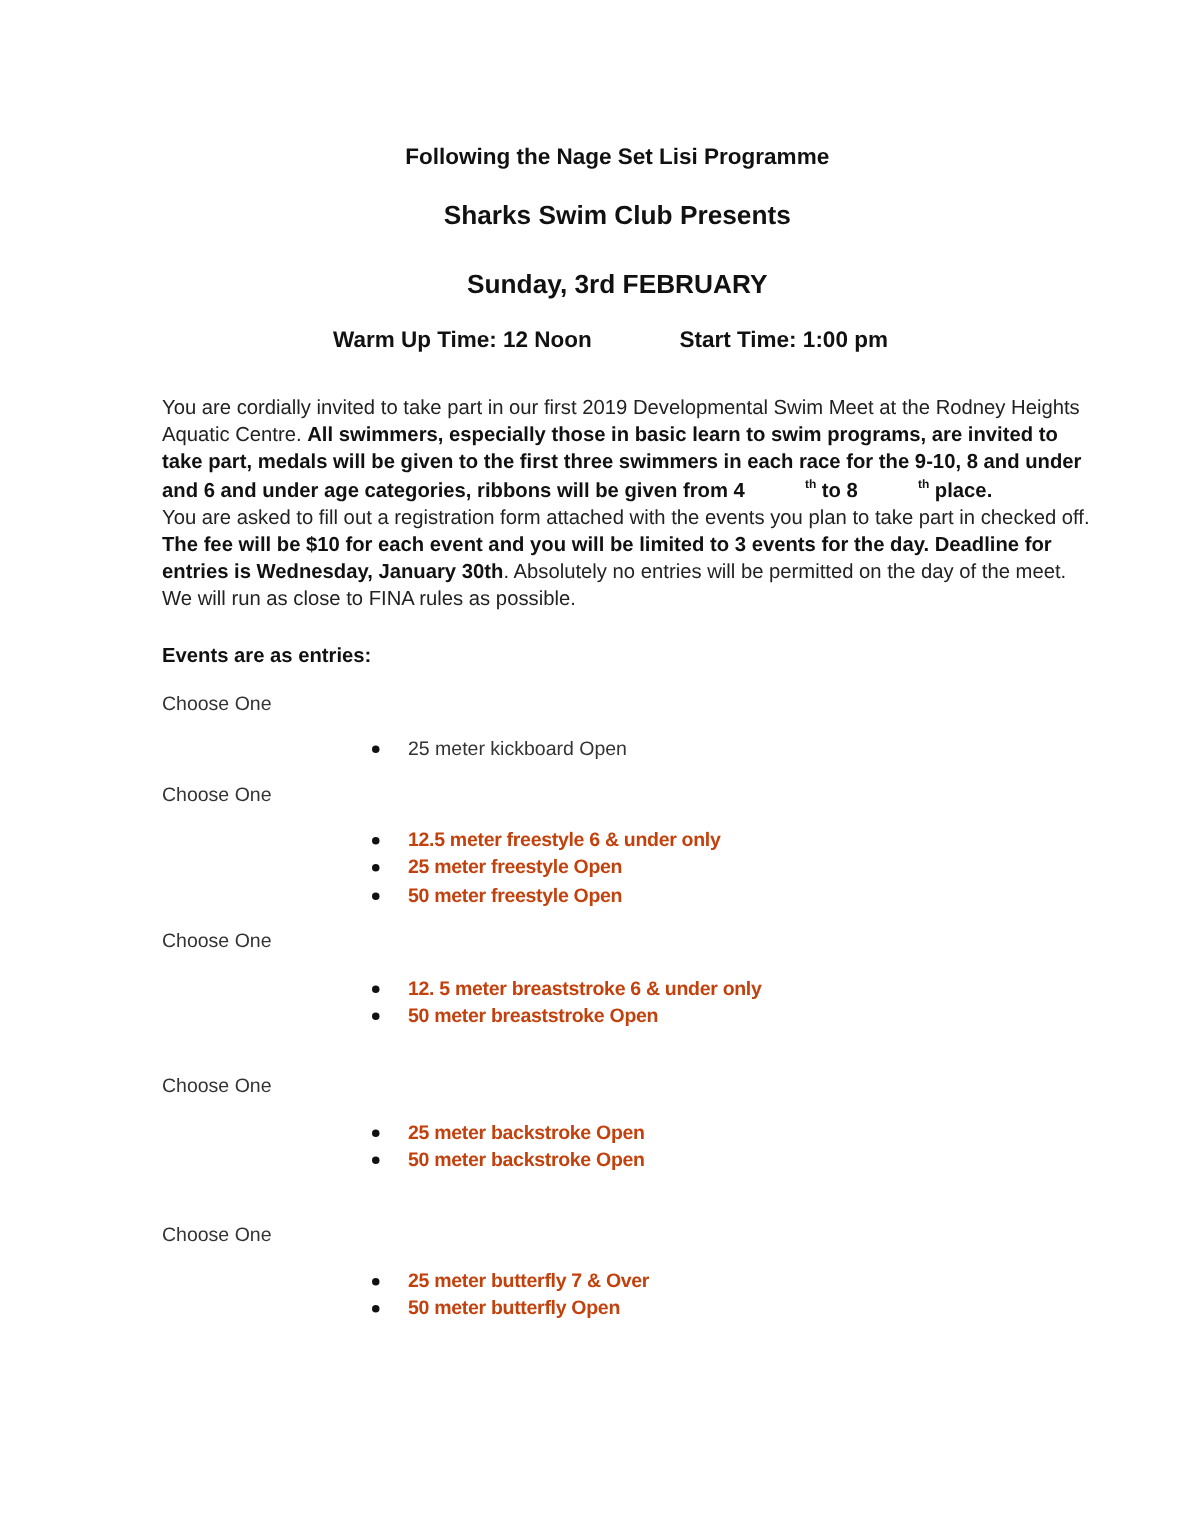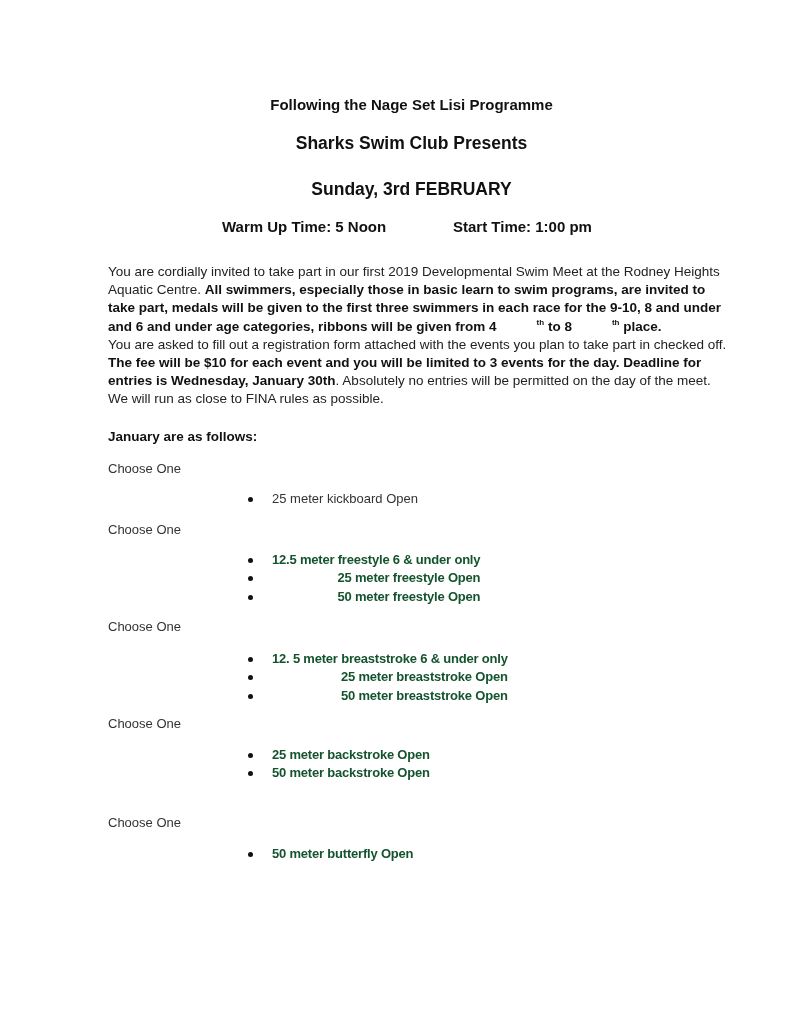--- a/index.html
+++ b/index.html
@@ -74,28 +74,27 @@
       left: 92px;
       font-size: 13px;
       color: #333;
     }
     .list {
       position: absolute;
       left: 232px;
       margin: 0;
       padding: 0;
       list-style: none;
-      text-align: right;
     }
     .list li {
       position: relative;
       padding-left: 24px;
       font-size: 13px;
       line-height: 18.3px;
-      color: #14532d;
+      color: #c2410c;
       font-weight: bold;
       letter-spacing: -0.2px;
     }
     .list li.regular {
       font-weight: normal;
       color: #333;
       letter-spacing: 0;
     }
     .list li .bullet {
       position: absolute;
@@ -110,50 +109,50 @@
 </head>
 <body>
 
 <div class="page">
 
   <div class="center pre-title">Following the Nage Set Lisi Programme</div>
 
   <div class="center title-line t1">Sharks Swim Club Presents</div>
   <div class="center title-line t3">Sunday, 3rd FEBRUARY</div>
 
-  <div class="times warmup">Warm Up Time: 5 Noon</div>
+  <div class="times warmup">Warm Up Time: 12 Noon</div>
   <div class="times start">Start Time: 1:00 pm</div>
 
   <div class="para"><span>You are cordially invited to take part in our first 2019 Developmental Swim Meet at the Rodney Heights Aquatic Centre.  </span><b>All swimmers, especially those in basic learn to swim programs, are invited to take part, medals will be given to the first three swimmers in each race for the 9-10, 8 and under and 6 and under age categories, ribbons will be given from 4</b><b><sup>th</sup></b><b> to 8</b><b><sup>th</sup></b><b> place.</b><br><span> You are asked to fill out a registration form attached with the events you plan to take part in checked off.  </span><b>The fee will be $10 for each event and you will be limited to 3 events for the day.  Deadline for entries is Wednesday, January 30th</b><span>.  Absolutely no entries will be permitted on the day of the meet. We will run as close to FINA rules as possible.</span></div>
 
-  <div class="events-heading">January are as follows:</div>
+  <div class="events-heading">Events are as entries:</div>
 
   <div class="choose" style="top:461px;">Choose One</div>
   <ul class="list" style="top:490px;">
     <li class="regular"><span class="bullet"></span><span>25 meter kickboard Open</span></li>
   </ul>
 
   <div class="choose" style="top:522px;">Choose One</div>
   <ul class="list" style="top:551px;">
     <li><span class="bullet"></span><span>12.5 meter freestyle 6 &amp; under only</span></li>
     <li><span class="bullet"></span><span>25 meter freestyle Open</span></li>
     <li><span class="bullet"></span><span>50 meter freestyle Open</span></li>
   </ul>
 
   <div class="choose" style="top:619px;">Choose One</div>
   <ul class="list" style="top:650px;">
     <li><span class="bullet"></span><span>12. 5 meter breaststroke 6 &amp; under only</span></li>
-    <li><span class="bullet"></span><span>25 meter breaststroke Open</span></li>
     <li><span class="bullet"></span><span>50 meter breaststroke Open</span></li>
   </ul>
 
   <div class="choose" style="top:716px;">Choose One</div>
   <ul class="list" style="top:746px;">
     <li><span class="bullet"></span><span>25 meter backstroke Open</span></li>
     <li><span class="bullet"></span><span>50 meter backstroke Open</span></li>
   </ul>
 
   <div class="choose" style="top:815px;">Choose One</div>
   <ul class="list" style="top:845px;">
+    <li><span class="bullet"></span><span>25 meter butterfly 7 &amp; Over</span></li>
     <li><span class="bullet"></span><span>50 meter butterfly Open</span></li>
   </ul>
 
 </div>
 
 </body></html>

